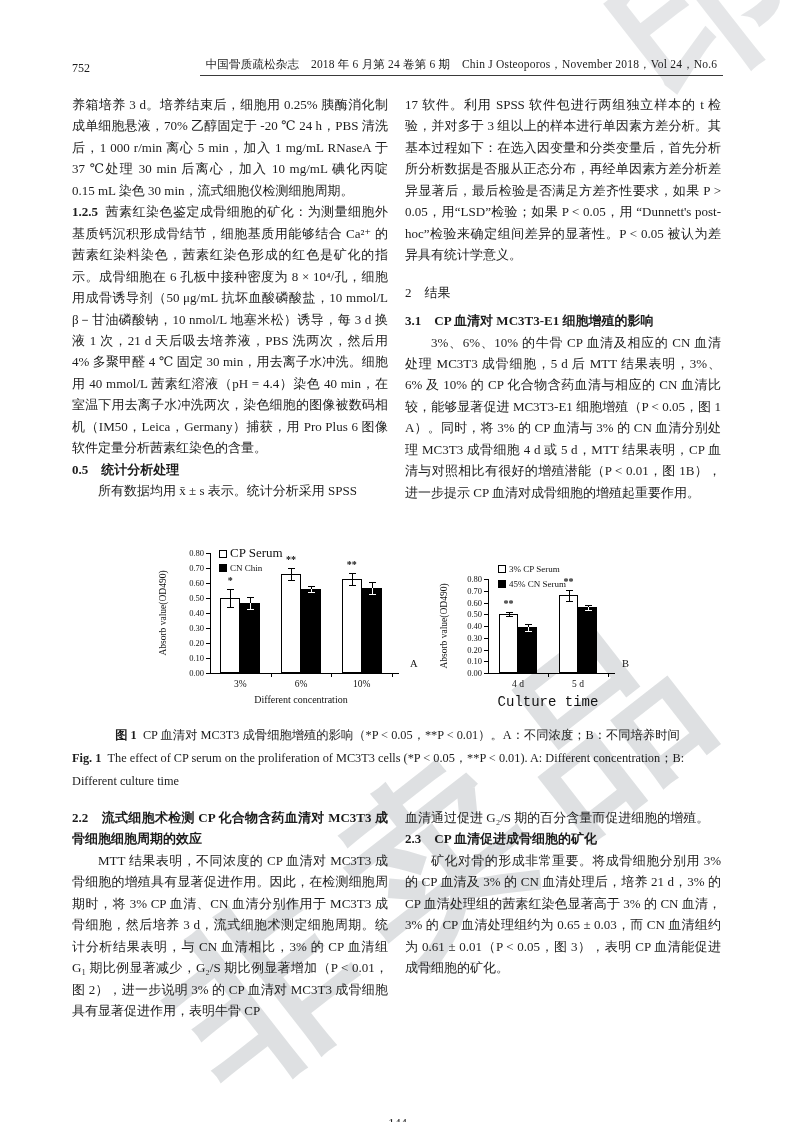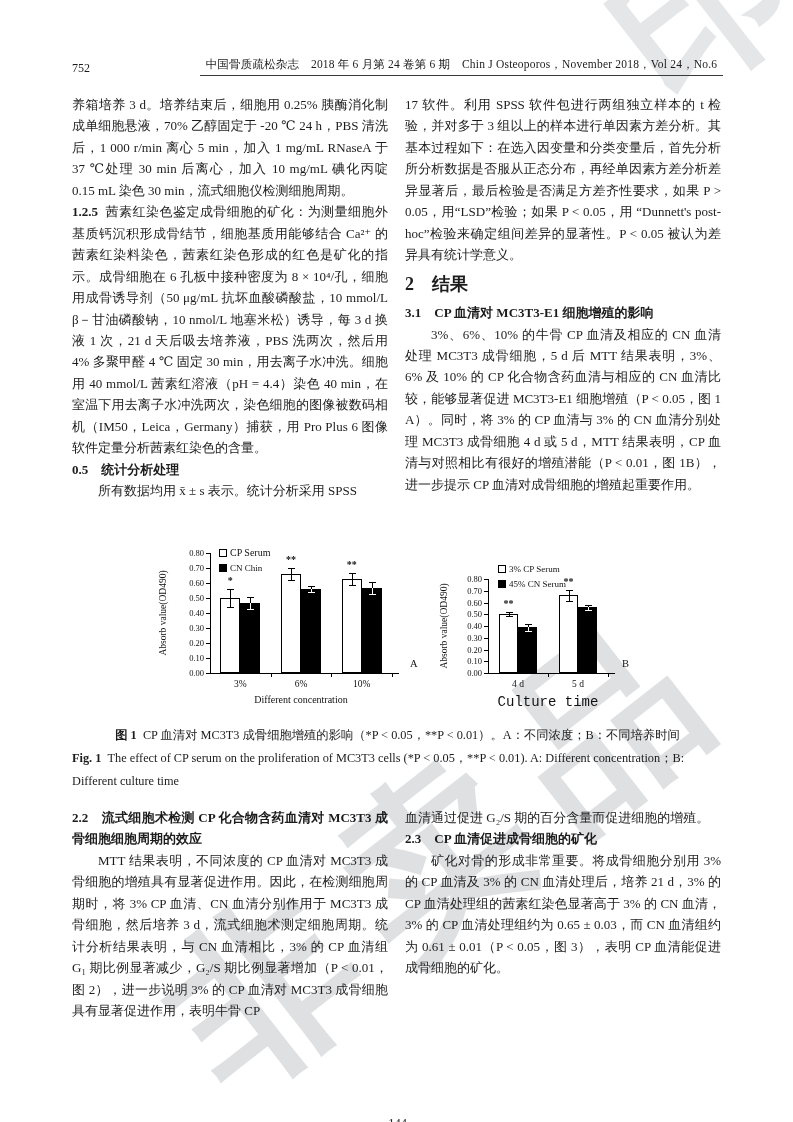--- a/index.html
+++ b/index.html
@@ -34,21 +34,21 @@
   
   .columns{display:flex;gap:17px;text-align:justify;}
   .columns.top{margin-top:18px;height:450px;overflow:hidden;}
   .columns.bottom{margin-top:14px;height:228px;overflow:hidden;}
   .col{width:316px;font-size:13px;line-height:21.45px;overflow:hidden;}
   .para{margin:0;}
   .para.indent{text-indent:2em;}
   .lead{margin-right:.55em;}
   .h-num{font-weight:bold;}
   .h-sub{font-weight:bold;margin:0;}
-  .h-big{font-weight:bold;font-size:18px;margin:8px 0 7px 0;}
+  .h-big{font-weight:normal;font-size:13px;margin:16px 0 7px 0;}
   
   .figure-row{position:relative;height:172px;margin-top:2px;}
   .chart{position:absolute;top:0;height:172px;font-family:"Liberation Serif","DejaVu Serif",serif;color:#111;}
   #chartA{left:75px;width:276px;}
   #chartB{left:360px;width:212px;}
   
   .caption{margin-top:6px;line-height:23px;}
   .cap-zh{text-align:center;font-size:12.3px;margin:0;}
   .cap-en{text-align:left;font-size:12.3px;margin:0;}
   .cap-bold{font-weight:bold;margin-right:.5em;}
@@ -139,21 +139,21 @@
           <div style="position: absolute; left: 204.667px; top: 26.5px; width: 1px; height: 6px; background: rgb(0, 0, 0);"></div>
           <div style="position: absolute; left: 204.667px; top: 32.5px; width: 1px; height: 6px; background: rgb(0, 0, 0);"></div>
           <div style="position: absolute; left: 201.667px; top: 26.5px; width: 7px; height: 1px; background: rgb(0, 0, 0);"></div>
           <div style="position: absolute; left: 201.667px; top: 38.5px; width: 7px; height: 1px; background: rgb(0, 0, 0);"></div>
           <div style="position: absolute; left: 194.667px; top: 12.5px; width: 20px; text-align: center; font-size: 10px; font-weight: bold;">**</div>
           <div style="position: absolute; left: 214.667px; top: 41.5px; width: 20px; height: 85.5px; box-sizing: border-box; background: rgb(0, 0, 0); border: 1px solid rgb(0, 0, 0);"></div>
           <div style="position: absolute; left: 224.667px; top: 35.5px; width: 1px; height: 6px; background: rgb(0, 0, 0);"></div>
           <div style="position: absolute; left: 224.667px; top: 41.5px; width: 1px; height: 6px; background: rgb(255, 255, 255);"></div>
           <div style="position: absolute; left: 221.667px; top: 35.5px; width: 7px; height: 1px; background: rgb(0, 0, 0);"></div>
           <div style="position: absolute; left: 221.667px; top: 47.5px; width: 7px; height: 1px; background: rgb(255, 255, 255);"></div>
-          <div style="position: absolute; left: 72px; top: 2px; height: 12px; white-space: nowrap; font-size: 10px; line-height: 10px;"><span style="display: inline-block; width: 6px; height: 6px; border: 1px solid rgb(0, 0, 0); background: rgb(255, 255, 255); margin-right: 3px; vertical-align: -1px;"></span><span>CP Serum</span></div>
+          <div style="position: absolute; left: 72px; top: 2px; height: 12px; white-space: nowrap; font-size: 13px; line-height: 10px;"><span style="display: inline-block; width: 6px; height: 6px; border: 1px solid rgb(0, 0, 0); background: rgb(255, 255, 255); margin-right: 3px; vertical-align: -1px;"></span><span>CP Serum</span></div>
           <div style="position: absolute; left: 72px; top: 17px; height: 12px; white-space: nowrap; font-size: 9px; line-height: 10px;"><span style="display: inline-block; width: 6px; height: 6px; border: 1px solid rgb(0, 0, 0); background: rgb(0, 0, 0); margin-right: 3px; vertical-align: -1px;"></span><span>CN Chin</span></div>
           <div style="position: absolute; left: 16px; top: 67px; transform: translate(-50%, -50%) rotate(-90deg); font-size: 9.5px; white-space: nowrap;">Absorb value(OD490)</div>
           <div style="position: absolute; left: 79px; top: 148px; width: 150px; text-align: center; font-size: 10px;">Different concentration</div>
           <div style="position: absolute; left: 263px; top: 112px; font-size: 10.5px;">A</div>
         </div>
       <div id="chartB" class="chart">
           <div style="position: absolute; left: 56px; top: 33px; width: 1px; height: 94px; background: rgb(0, 0, 0);"></div>
           <div style="position: absolute; left: 56px; top: 127px; width: 127px; height: 1px; background: rgb(0, 0, 0);"></div>
           <div style="position: absolute; left: 52px; top: 127px; width: 4px; height: 1px; background: rgb(0, 0, 0);"></div>
           <div style="position: absolute; left: 22px; top: 121px; width: 28px; text-align: right; font-size: 8.5px; line-height: 12px;">0.00</div>

